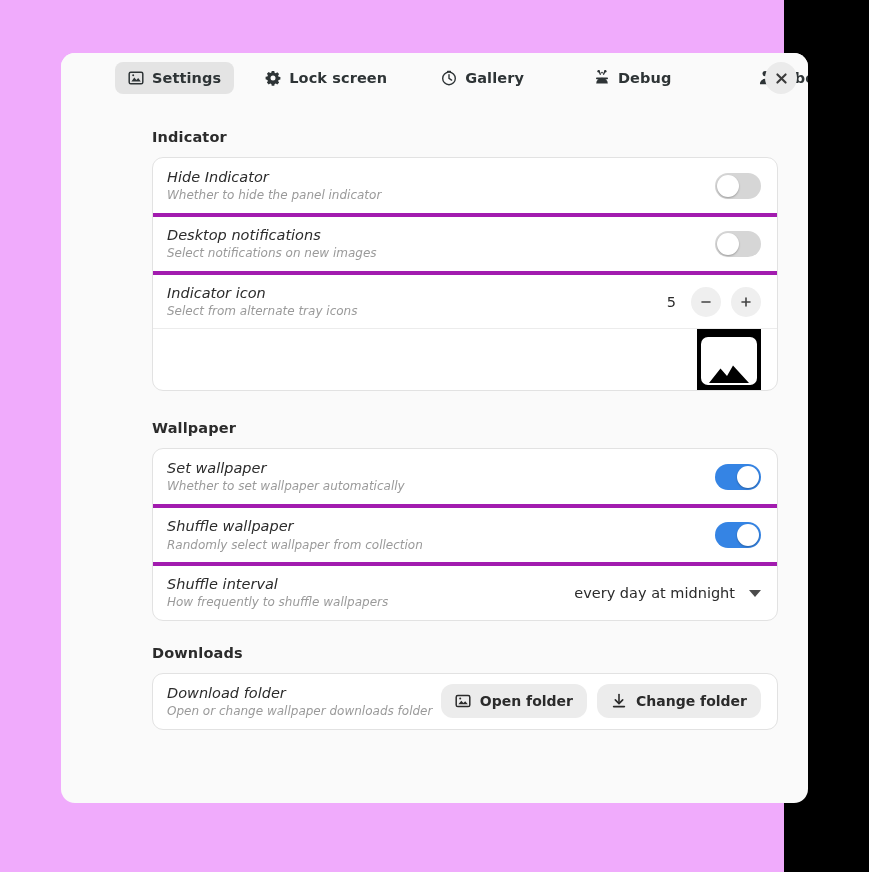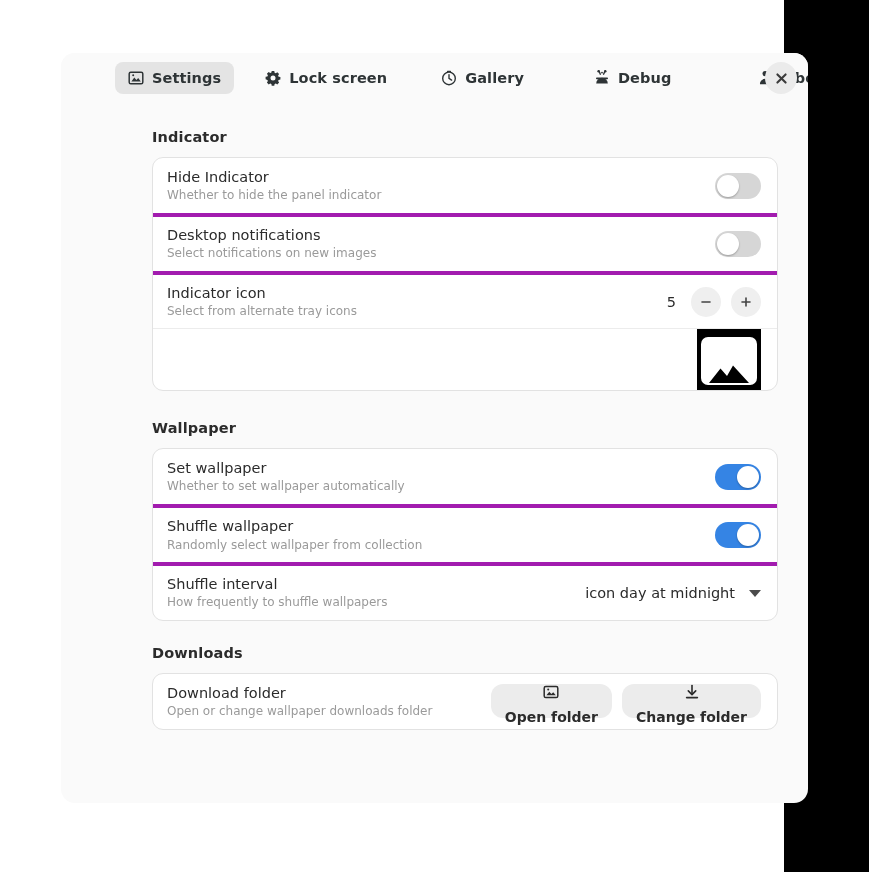--- a/index.html
+++ b/index.html
@@ -9,21 +9,21 @@
     height: 872px;
     background: #000000;
     font-family: "DejaVu Sans", "Liberation Sans", sans-serif;
     overflow: hidden;
   }
 
   #root {
     position: relative;
     width: 784px;
     height: 872px;
-    background: #ffffff;
+    background: #f0abfc;
   }
 
   
   .window {
     position: absolute;
     left: 61px;
     top: 53px;
     width: 747px;
     height: 750px;
     background: #fafafa;
@@ -114,21 +114,21 @@
   .row {
     position: relative;
     display: flex;
     align-items: center;
     min-height: 55px;
     padding: 9px 16px 9px 14px;
     border-top: 4px solid #a21caf;
   }
   .row:first-child { border-top: none; }
 
-  .row-text { flex: 1 1 auto; min-width: 0; }
+  .row-text { flex: 1 1 auto; min-width: 0; font-style: italic; }
 
   .row-title {
     font-size: 14.5px;
     color: #2b2b2b;
     line-height: 1.25;
   }
   .row-sub {
     font-size: 12px;
     color: #9a9a9a;
     line-height: 1.3;
@@ -251,21 +251,20 @@
     padding: 0 14px;
     border-radius: 12px;
     background: #ececec;
     border: none;
     cursor: pointer;
     font-family: inherit;
     font-size: 14px;
     font-weight: 600;
     color: #2b2b2b;
     white-space: nowrap;
-    flex-direction: column;
   }
   .btn svg { display:block; }
 
   .section-gap { height: 29px; }
   .section-gap-sm { height: 24px; }
 </style>
 </head>
 <body>
 
 <div id="root">
@@ -451,21 +450,21 @@
           </div>
         </div>
 
         <div class="row">
           <div class="row-text">
             <div class="row-title">Shuffle interval</div>
             <div class="row-sub">How frequently to shuffle wallpapers</div>
           </div>
           <div class="row-end">
             <button class="dropdown">
-              <span class="dropdown-value">icon day at midnight</span>
+              <span class="dropdown-value">every day at midnight</span>
               <span class="caret"></span>
             </button>
           </div>
         </div>
 
       </div>
 
       <div class="section-gap-sm"></div>
 
       <div class="group-title">Downloads</div>

